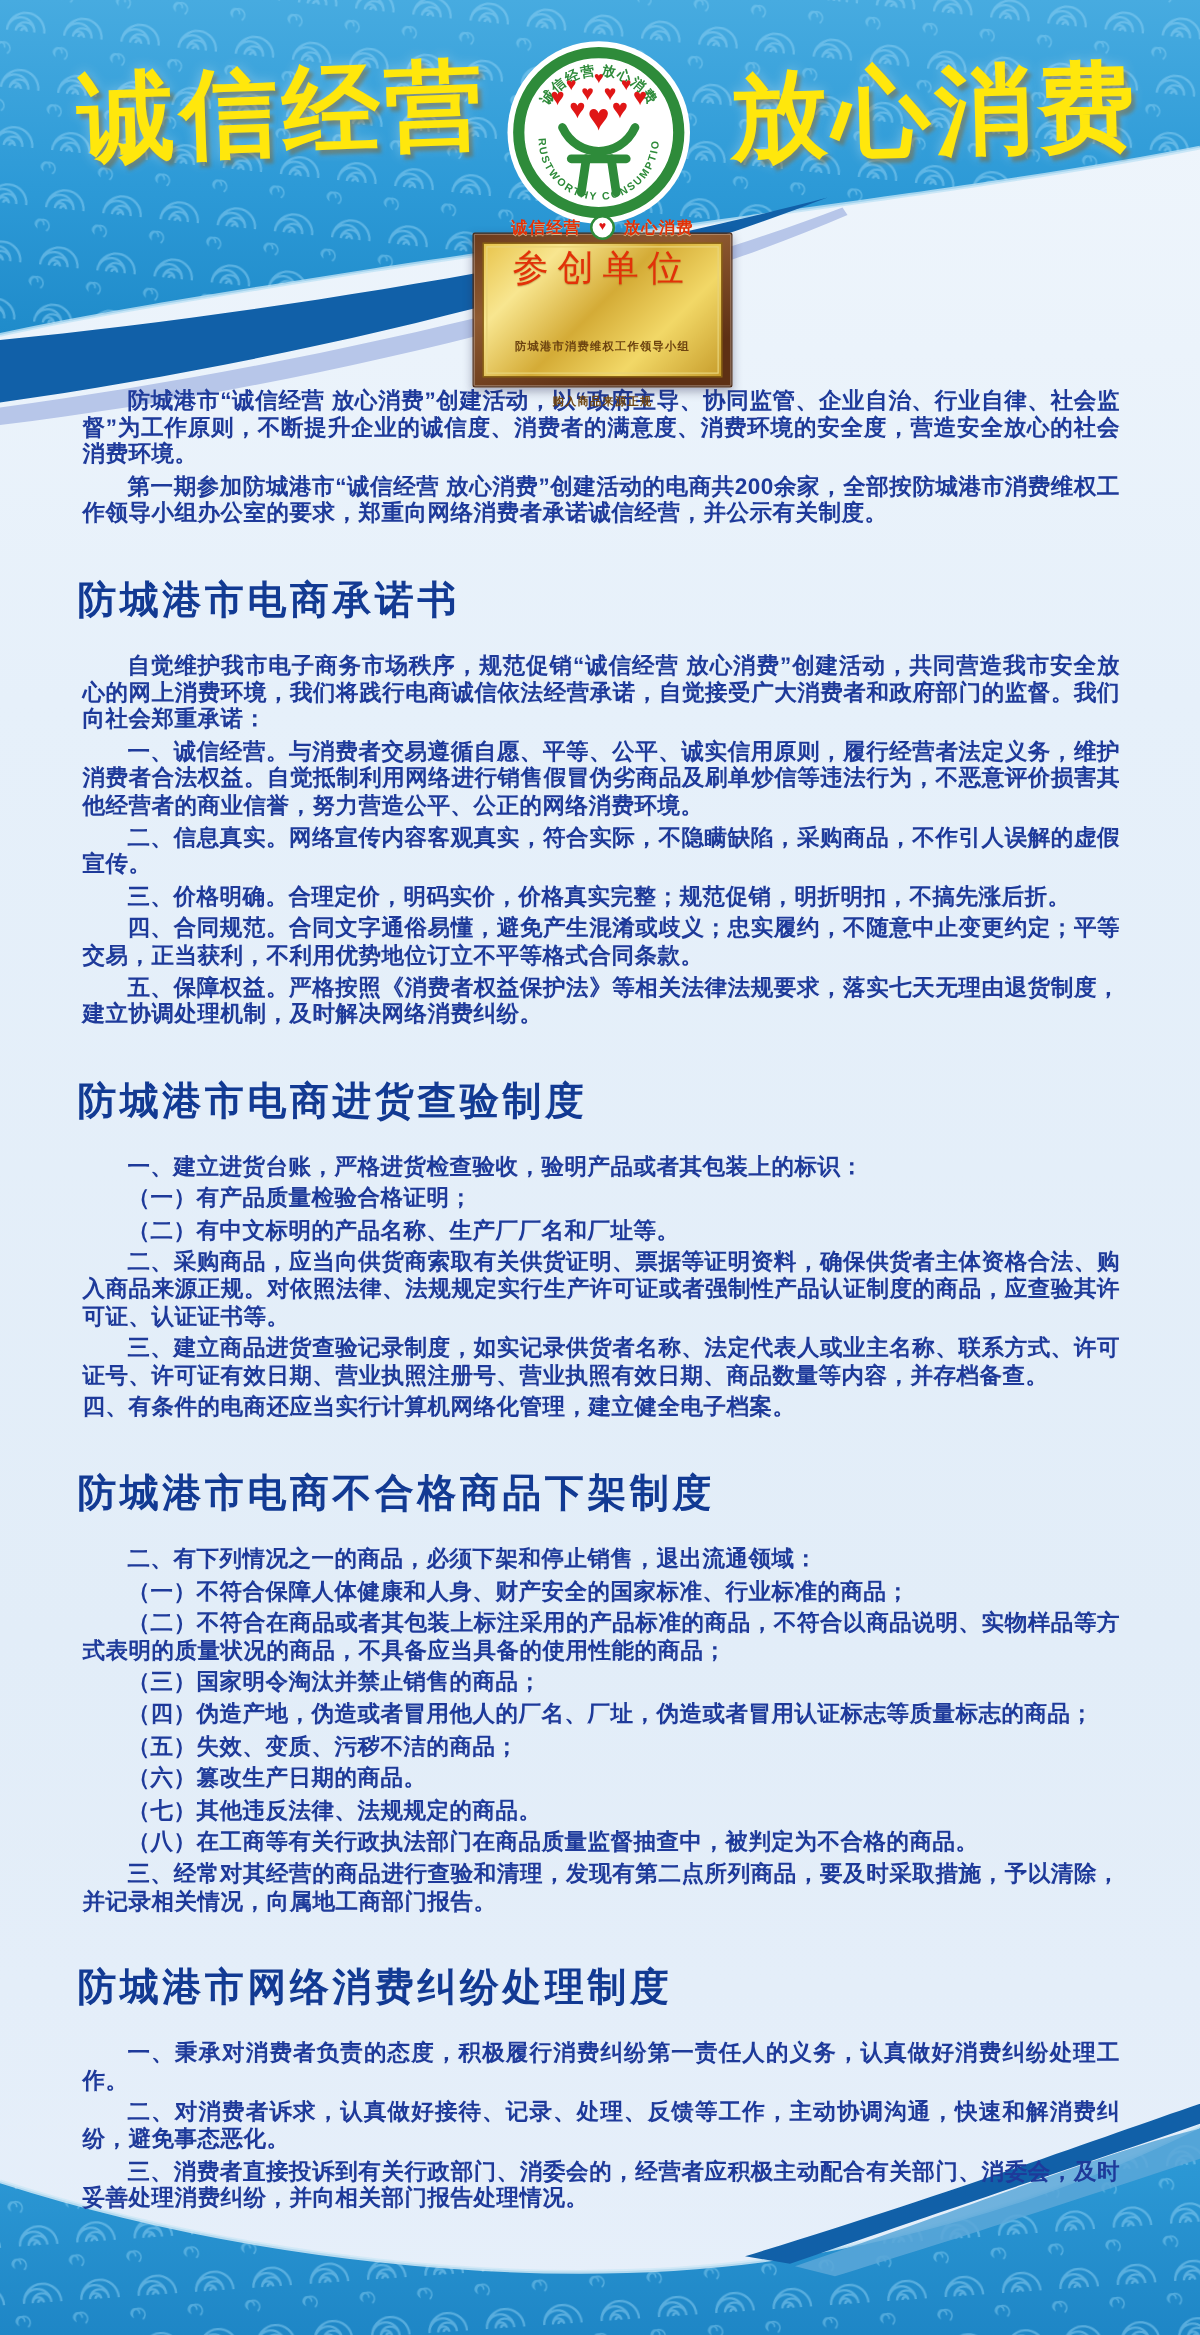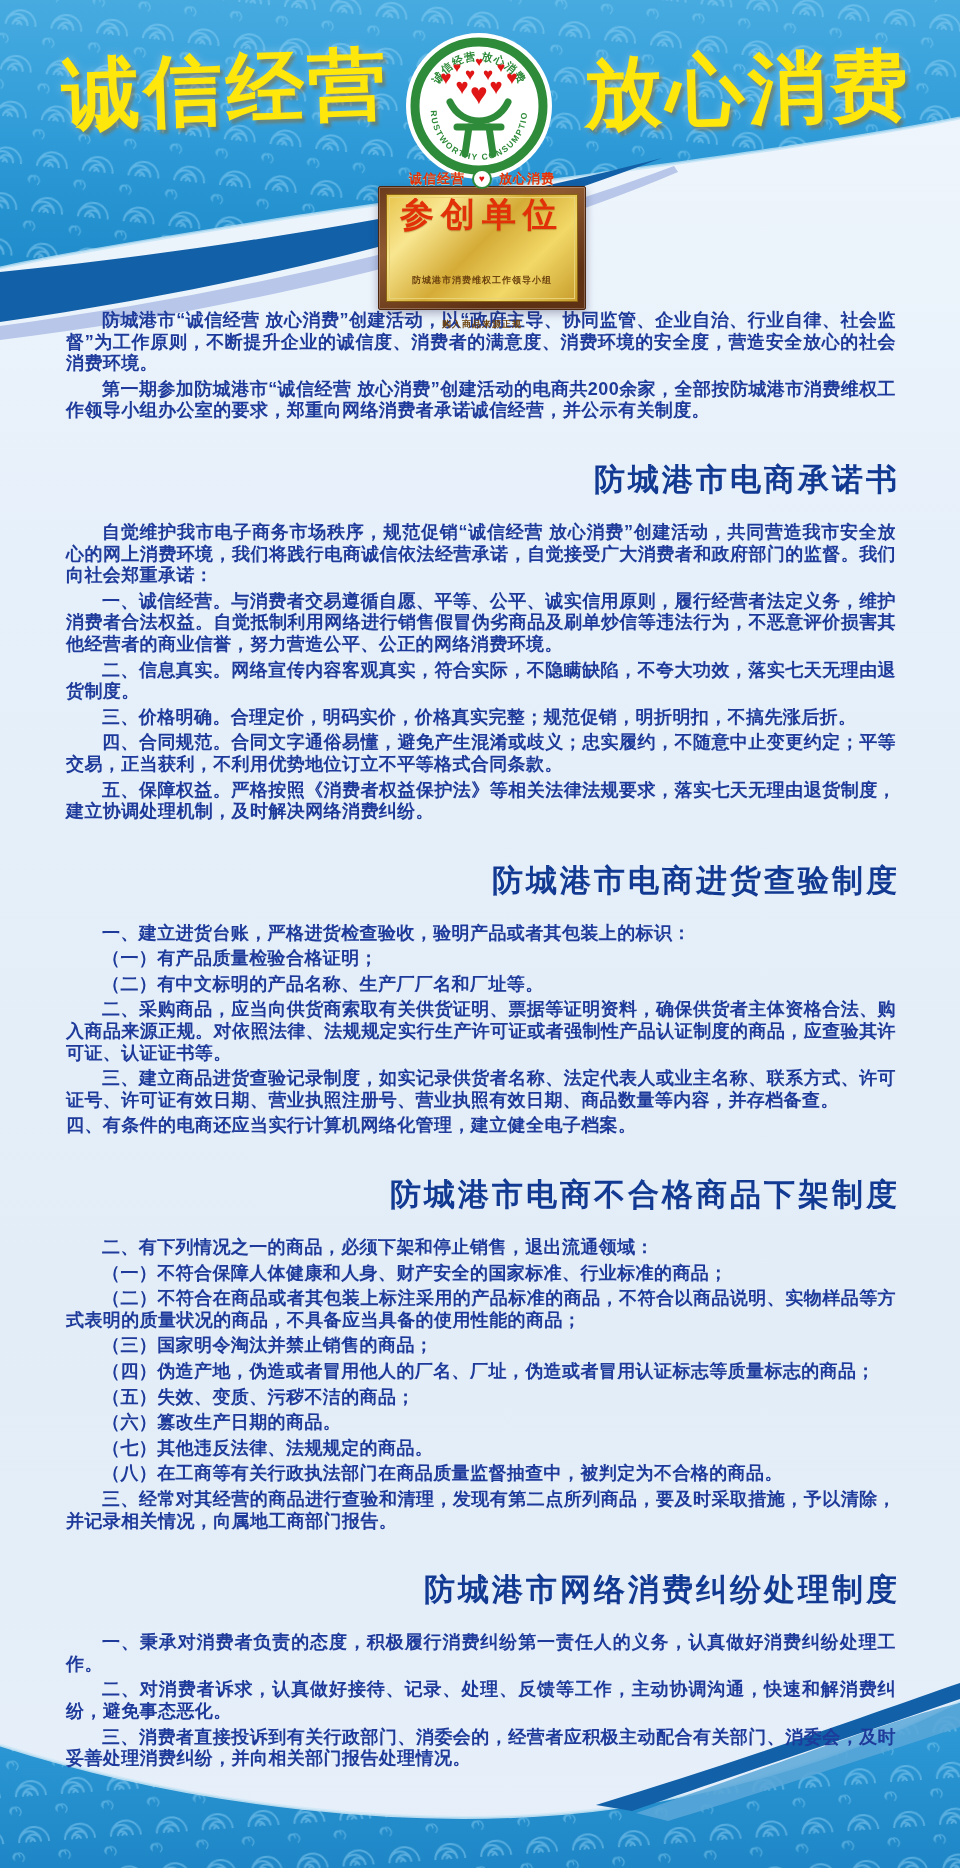--- a/index.html
+++ b/index.html
@@ -31,33 +31,33 @@
     padding:7px;box-sizing:border-box;
   }
   .plaque-gold{
     width:100%;height:100%;box-sizing:border-box;
     background:linear-gradient(135deg,#e8c44c 0%,#f8e690 22%,#d4ab36 48%,#f2d867 72%,#c79d2c 100%);
     border:1px solid #8a6410;outline:1px solid #e7d27a;outline-offset:-4px;
     display:flex;flex-direction:column;align-items:center;justify-content:center;
   }
   .plaque-row{display:flex;align-items:center;gap:7px;margin-top:2px;}
   .plaque-slogan{font-size:13px;font-weight:bold;color:#e23108;letter-spacing:1px;text-shadow:0 1px 0 rgba(255,240,180,.6);}
-  .plaque-title{font-size:34px;font-weight:bold;color:#e23108;letter-spacing:7px;margin:3px 0 4px;text-shadow:0 1px 1px rgba(120,70,0,.35);}
+  .plaque-title{font-size:29px;font-weight:normal;color:#e23108;letter-spacing:7px;margin:3px 0 4px;text-shadow:0 1px 1px rgba(120,70,0,.35);}
   .plaque-issuer,.plaque-date{font-size:9px;color:#6d4410;letter-spacing:1px;line-height:12px;font-weight:bold;margin-top:32px;}
   .mini-logo{width:20px;height:20px;border-radius:50%;background:#fff;border:2px solid #2e8b3a;
     display:flex;align-items:center;justify-content:center;font-size:10px;color:#e01616;box-sizing:border-box;}
   
   .content{position:absolute;top:306px;left:62px;right:60px;z-index:2;}
   .content p{
     margin:4px;font-size:18px;line-height:21.6px;font-weight:bold;
     color:#1e3a9a;text-align:justify;text-indent:2em;letter-spacing:.4px;
   }
   .content p.no-indent{text-indent:0;}
   .content h2{
-    margin:37px 0 21px;text-align:right;font-size:31px;font-weight:bold;
+    margin:37px 0 21px;text-align:left;font-size:31px;font-weight:bold;
     color:#123a93;letter-spacing:3px;
   }
   section{display:block;}
 </style>
 </head>
 <body>
 
 <div class="poster">
 
   <svg class="header-bg" width="960" height="345" viewBox="0 0 960 345">
@@ -132,21 +132,21 @@
 
   <div class="content">
       <section>
         <p>防城港市“诚信经营 放心消费”创建活动，以“政府主导、协同监管、企业自治、行业自律、社会监督”为工作原则，不断提升企业的诚信度、消费者的满意度、消费环境的安全度，营造安全放心的社会消费环境。</p>
         <p>第一期参加防城港市“诚信经营 放心消费”创建活动的电商共200余家，全部按防城港市消费维权工作领导小组办公室的要求，郑重向网络消费者承诺诚信经营，并公示有关制度。</p>
       </section>
       <section>
         <h2>防城港市电商承诺书</h2>
         <p>自觉维护我市电子商务市场秩序，规范促销“诚信经营 放心消费”创建活动，共同营造我市安全放心的网上消费环境，我们将践行电商诚信依法经营承诺，自觉接受广大消费者和政府部门的监督。我们向社会郑重承诺：</p>
         <p>一、诚信经营。与消费者交易遵循自愿、平等、公平、诚实信用原则，履行经营者法定义务，维护消费者合法权益。自觉抵制利用网络进行销售假冒伪劣商品及刷单炒信等违法行为，不恶意评价损害其他经营者的商业信誉，努力营造公平、公正的网络消费环境。</p>
-        <p>二、信息真实。网络宣传内容客观真实，符合实际，不隐瞒缺陷，不夸大功效，落实七天无理由退货制度。</p>
+        <p>二、信息真实。网络宣传内容客观真实，符合实际，不隐瞒缺陷，采购商品，不作引人误解的虚假宣传。</p>
         <p>三、价格明确。合理定价，明码实价，价格真实完整；规范促销，明折明扣，不搞先涨后折。</p>
         <p>四、合同规范。合同文字通俗易懂，避免产生混淆或歧义；忠实履约，不随意中止变更约定；平等交易，正当获利，不利用优势地位订立不平等格式合同条款。</p>
         <p>五、保障权益。严格按照《消费者权益保护法》等相关法律法规要求，落实七天无理由退货制度，建立协调处理机制，及时解决网络消费纠纷。</p>
       </section>
       <section>
         <h2>防城港市电商进货查验制度</h2>
         <p>一、建立进货台账，严格进货检查验收，验明产品或者其包装上的标识：</p>
         <p>（一）有产品质量检验合格证明；</p>
         <p>（二）有中文标明的产品名称、生产厂厂名和厂址等。</p>
         <p>二、采购商品，应当向供货商索取有关供货证明、票据等证明资料，确保供货者主体资格合法、购入商品来源正规。对依照法律、法规规定实行生产许可证或者强制性产品认证制度的商品，应查验其许可证、认证证书等。</p>

